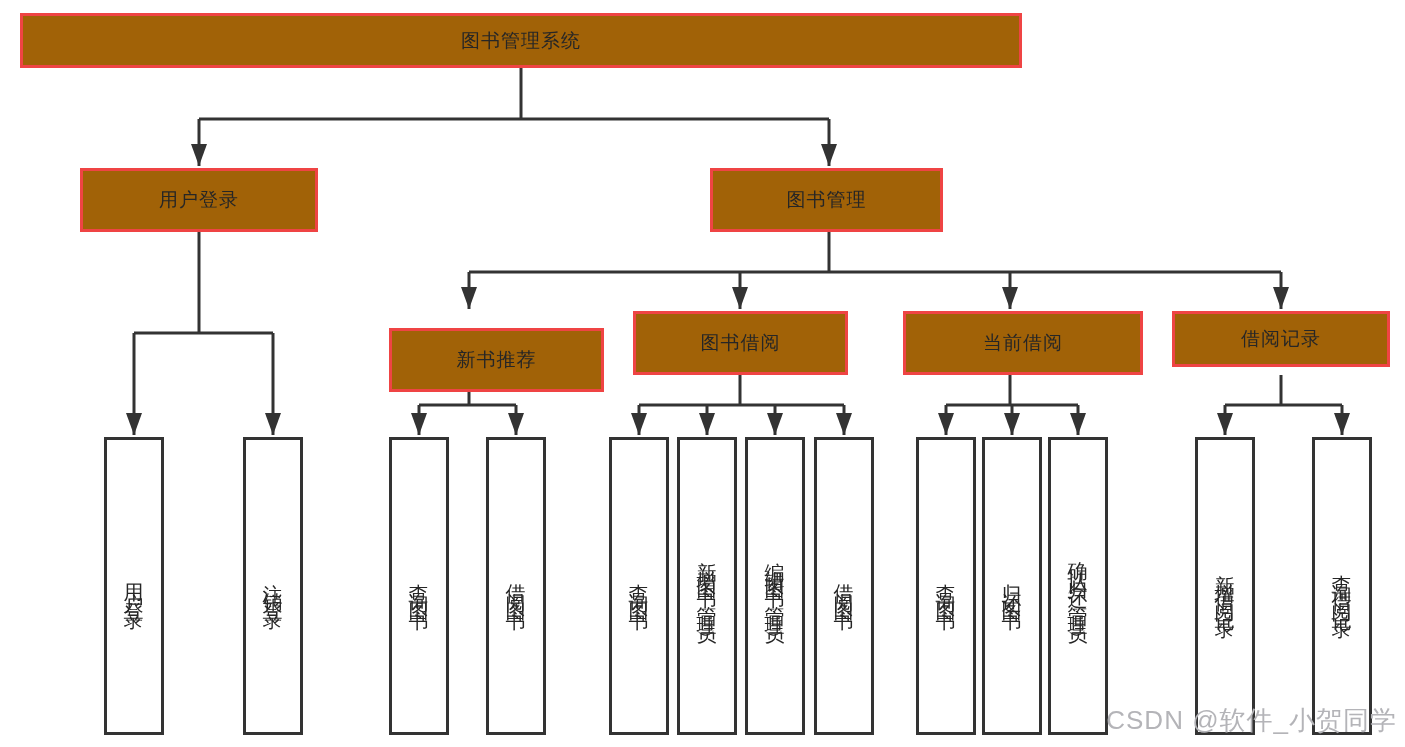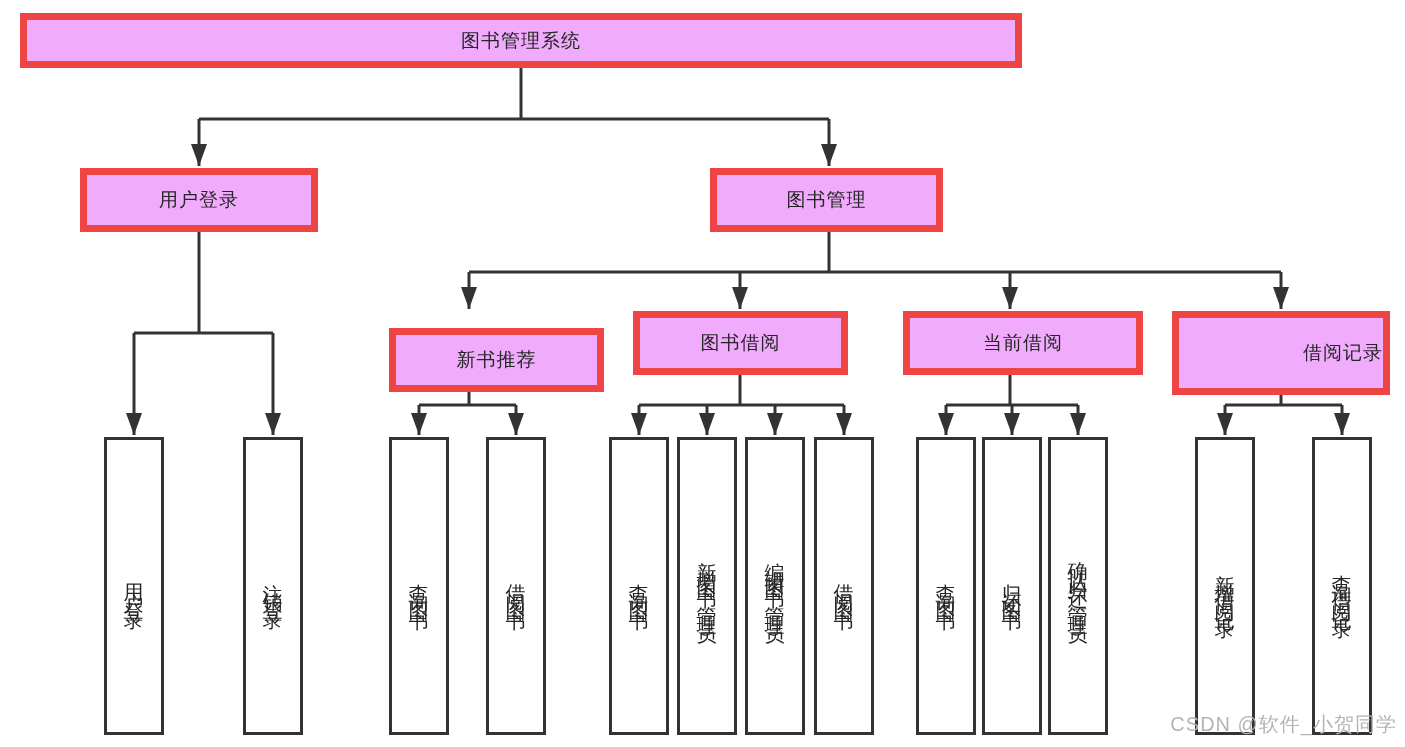--- a/index.html
+++ b/index.html
@@ -22,22 +22,22 @@
     width: 1405px;
     height: 747px;
   }
   svg.lines line {
     stroke: #333333;
     stroke-width: 3;
   }
   .hbox {
     position: absolute;
     box-sizing: border-box;
-    border: 7px solid #ef4444;
-    background: #f0abfc;
+    border: 3px solid #ef4444;
+    background: #a16207;
     display: flex;
     align-items: center;
     justify-content: center;
     font-size: 19px;
     letter-spacing: 1px;
     color: #262626;
     z-index: 2;
   }
   .vbox {
     position: absolute;
@@ -58,21 +58,21 @@
     font-size: 20px;
     letter-spacing: 9px;
     line-height: 1;
     color: #262626;
     white-space: nowrap;
   }
   .watermark {
     position: absolute;
     right: 8px;
     bottom: 9px;
-    font-size: 20px;
+    font-size: 26px;
     letter-spacing: 1px;
     color: #b4b4b8;
     z-index: 3;
     margin-left: 44px;
   }
 </style>
 </head>
 <body>
 
 <div class="canvas">
@@ -152,21 +152,21 @@
 
   <div class="hbox" style="left:363px; top:328px; width:215px; height:64px;margin-left:26px;">
     <span>新书推荐</span>
   </div>
   <div class="hbox" style="left:633px; top:311px; width:215px; height:64px;font-family:Liberation Serif, serif;">
     <span>图书借阅</span>
   </div>
   <div class="hbox" style="left:903px; top:311px; width:240px; height:64px;">
     <span>当前借阅</span>
   </div>
-  <div class="hbox" style="left:1172px; top:311px; width:218px; height:84px;justify-content:flex-end;">
+  <div class="hbox" style="left:1172px; top:311px; width:218px; height:56px;">
     <span>借阅记录</span>
   </div>
 
   <div class="vbox" style="left:104px;">
     <span class="vtext">用户登录</span>
   </div>
   <div class="vbox" style="left:243px;">
     <span class="vtext">注销登录</span>
   </div>
 

